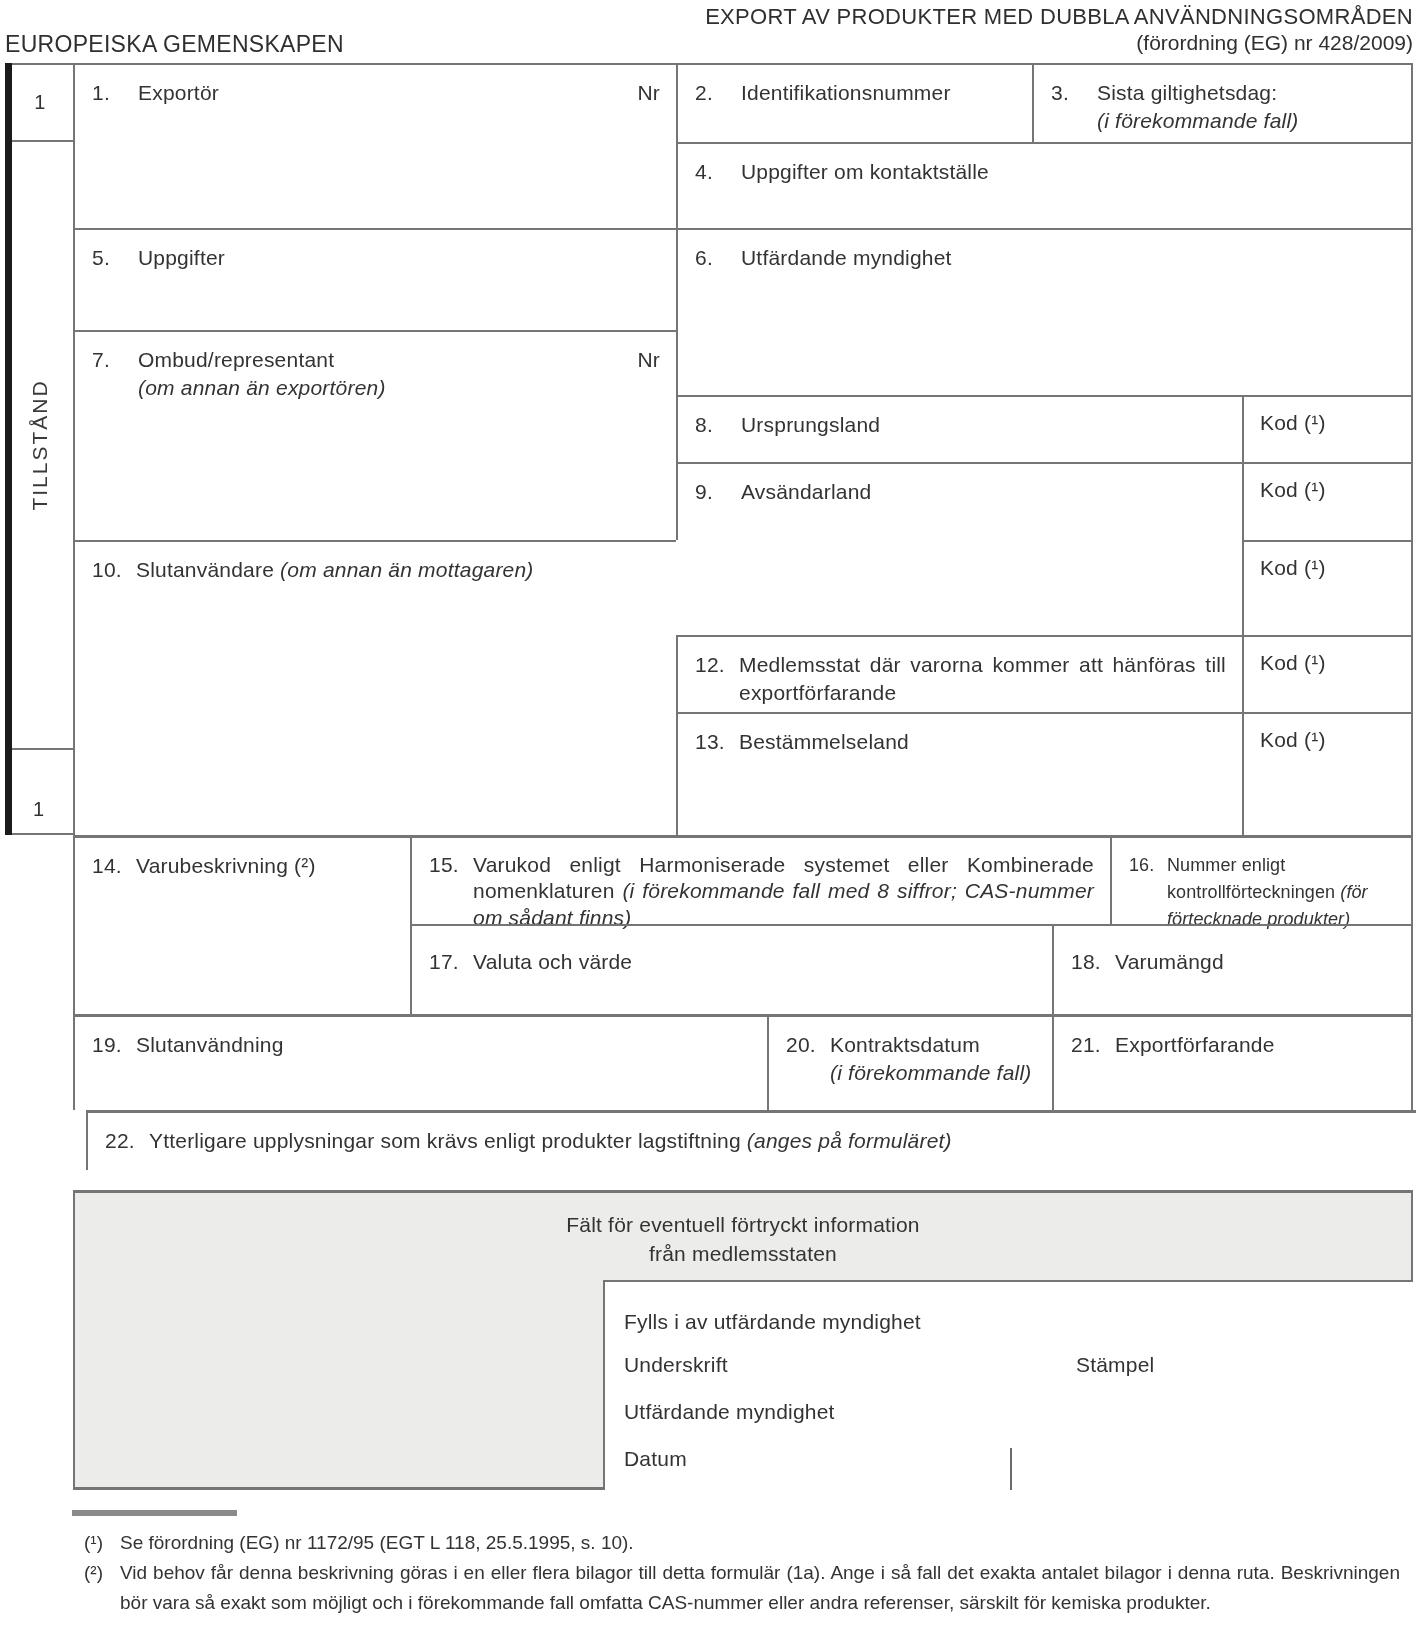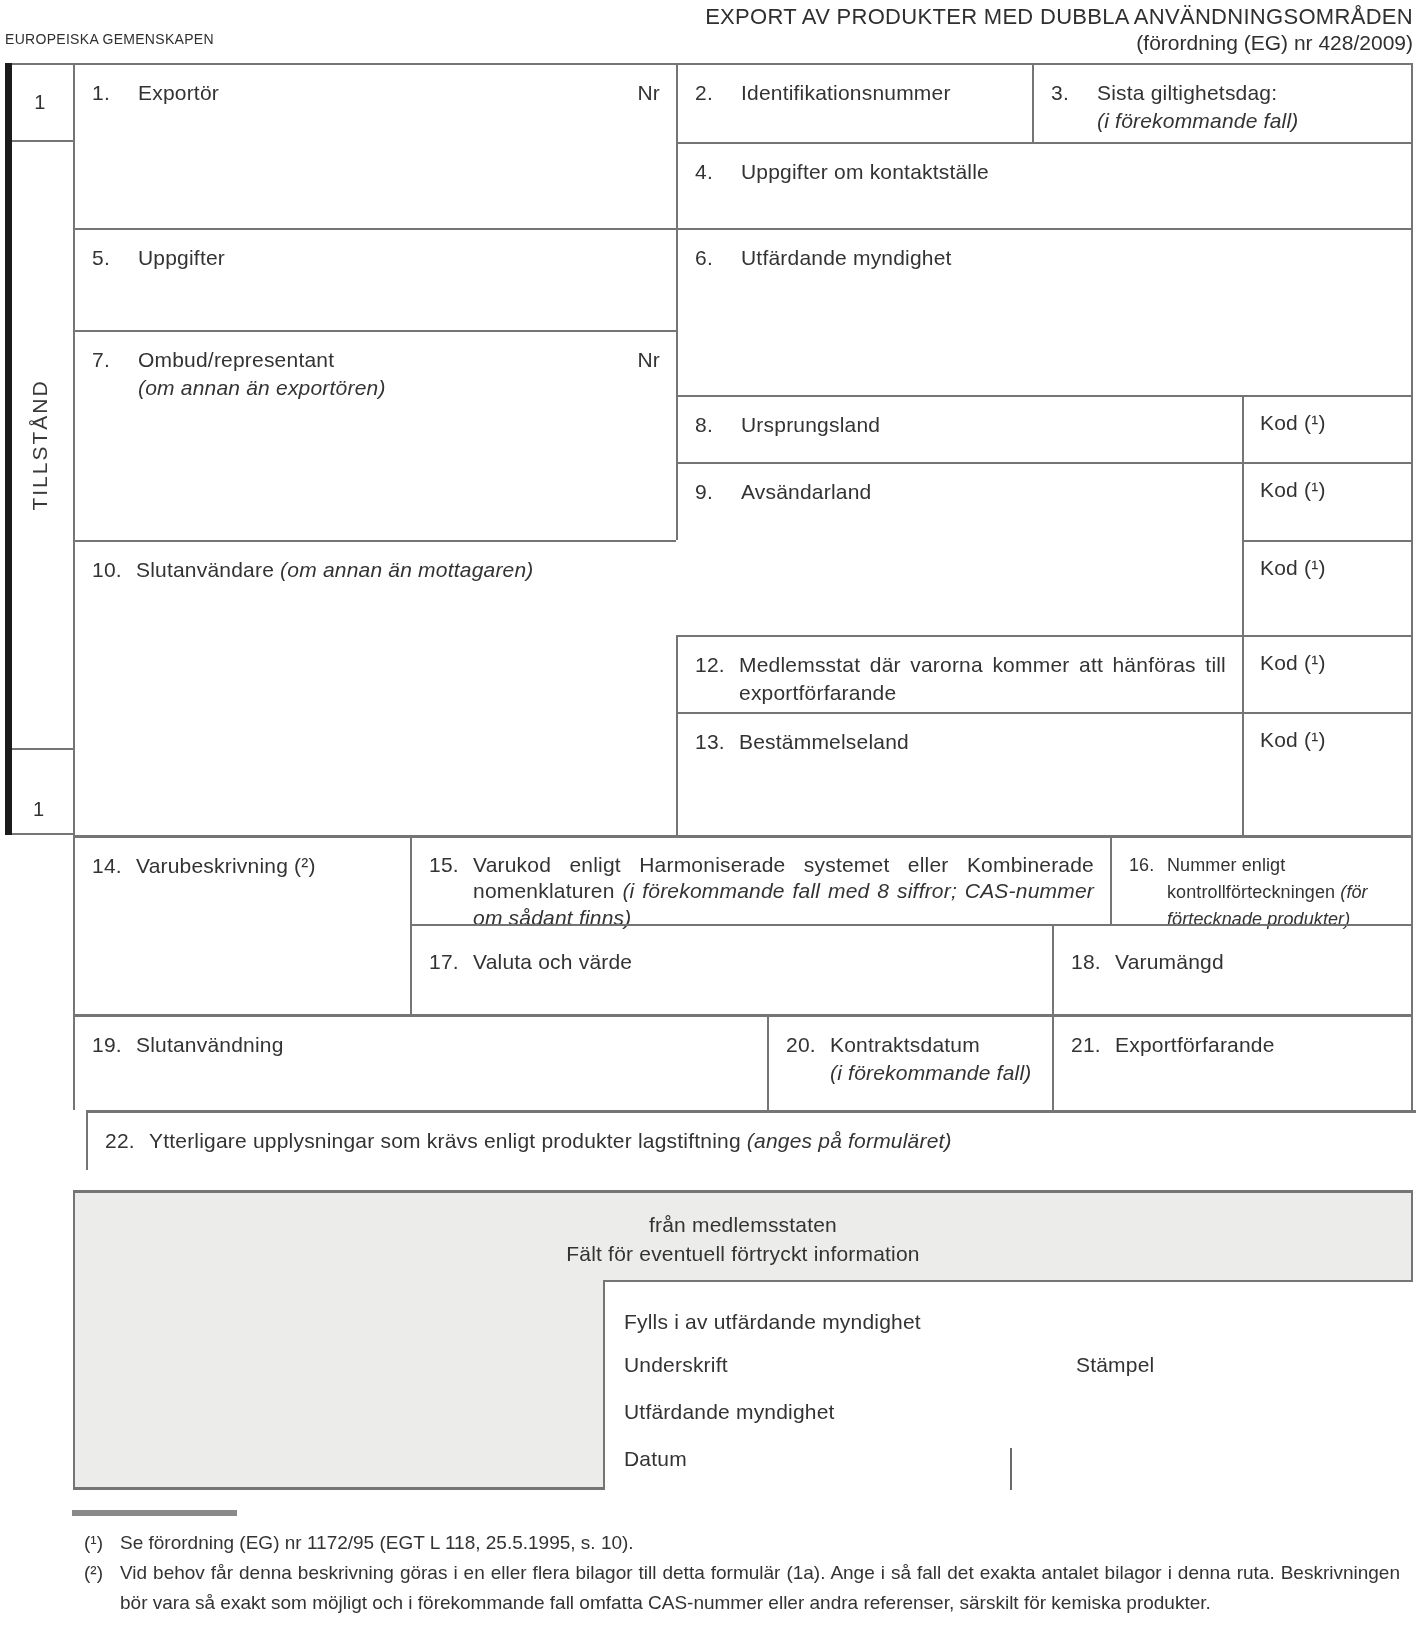--- a/index.html
+++ b/index.html
@@ -5,21 +5,21 @@
   html,body{margin:0;padding:0;background:#fff;}
   #page{
     position:relative;width:1416px;height:1634px;background:#fff;
     font-family:"Liberation Sans","DejaVu Sans",sans-serif;
     color:#333;overflow:hidden;
   }
   .abs{position:absolute;}
   
   .hdr-title{right:3px;top:4px;font-size:22px;letter-spacing:.3px;text-align:right;color:#2f2f2f;}
   .hdr-sub{right:3px;top:31px;font-size:21px;text-align:center;color:#2f2f2f;}
-  .hdr-comm{left:5px;top:31px;font-size:14px;letter-spacing:.3px;color:#2f2f2f;}
+  .hdr-comm{left:5px;top:31px;font-size:23px;letter-spacing:.3px;color:#2f2f2f;}
   
   .cell{
     position:absolute;box-sizing:border-box;border:0 solid #757575;
     font-size:21px;line-height:1.33;letter-spacing:.2px;color:#333;
   }
   .bt{border-top-width:2px;} .bl{border-left-width:2px;}
   .br{border-right-width:2px;} .bb{border-bottom-width:2px;}
   .btt{border-top-width:3px;} .bbt{border-bottom-width:3px;}
   .pad{padding:14px 16px 0 17px;}
   .row{display:flex;align-items:flex-start;}
@@ -230,22 +230,22 @@
   </div>
 
   <div class="cell btt bl br pad" style="left:86px;top:1110px;width:1340px;height:60px">
     <div class="row">
       <span class="num2">22.</span>
       <span class="lbl"><span>Ytterligare upplysningar som krävs enligt produkter lagstiftning</span> <i class="note">(anges på formuläret)</i></span>
     </div>
   </div>
 
   <div class="cell btt bl br bbt gray" style="left:73px;top:1190px;width:1340px;height:300px">
+    <div>Fält för eventuell förtryckt information</div>
     <div>från medlemsstaten</div>
-    <div>Fält för eventuell förtryckt information</div>
   </div>
 
   <div class="cell inner" style="left:603px;top:1280px;width:810px;height:210px">
     <span class="fld" style="left:19px;top:26px">Fylls i av utfärdande myndighet</span>
     <span class="fld" style="left:19px;top:69px">Underskrift</span>
     <span class="fld" style="left:471px;top:69px">Stämpel</span>
     <span class="fld" style="left:19px;top:116px">Utfärdande myndighet</span>
     <span class="fld" style="left:19px;top:163px">Datum</span>
   </div>
   <div class="abs stamp-line" style="left:1010px;top:1448px;width:2px;height:42px"></div>

